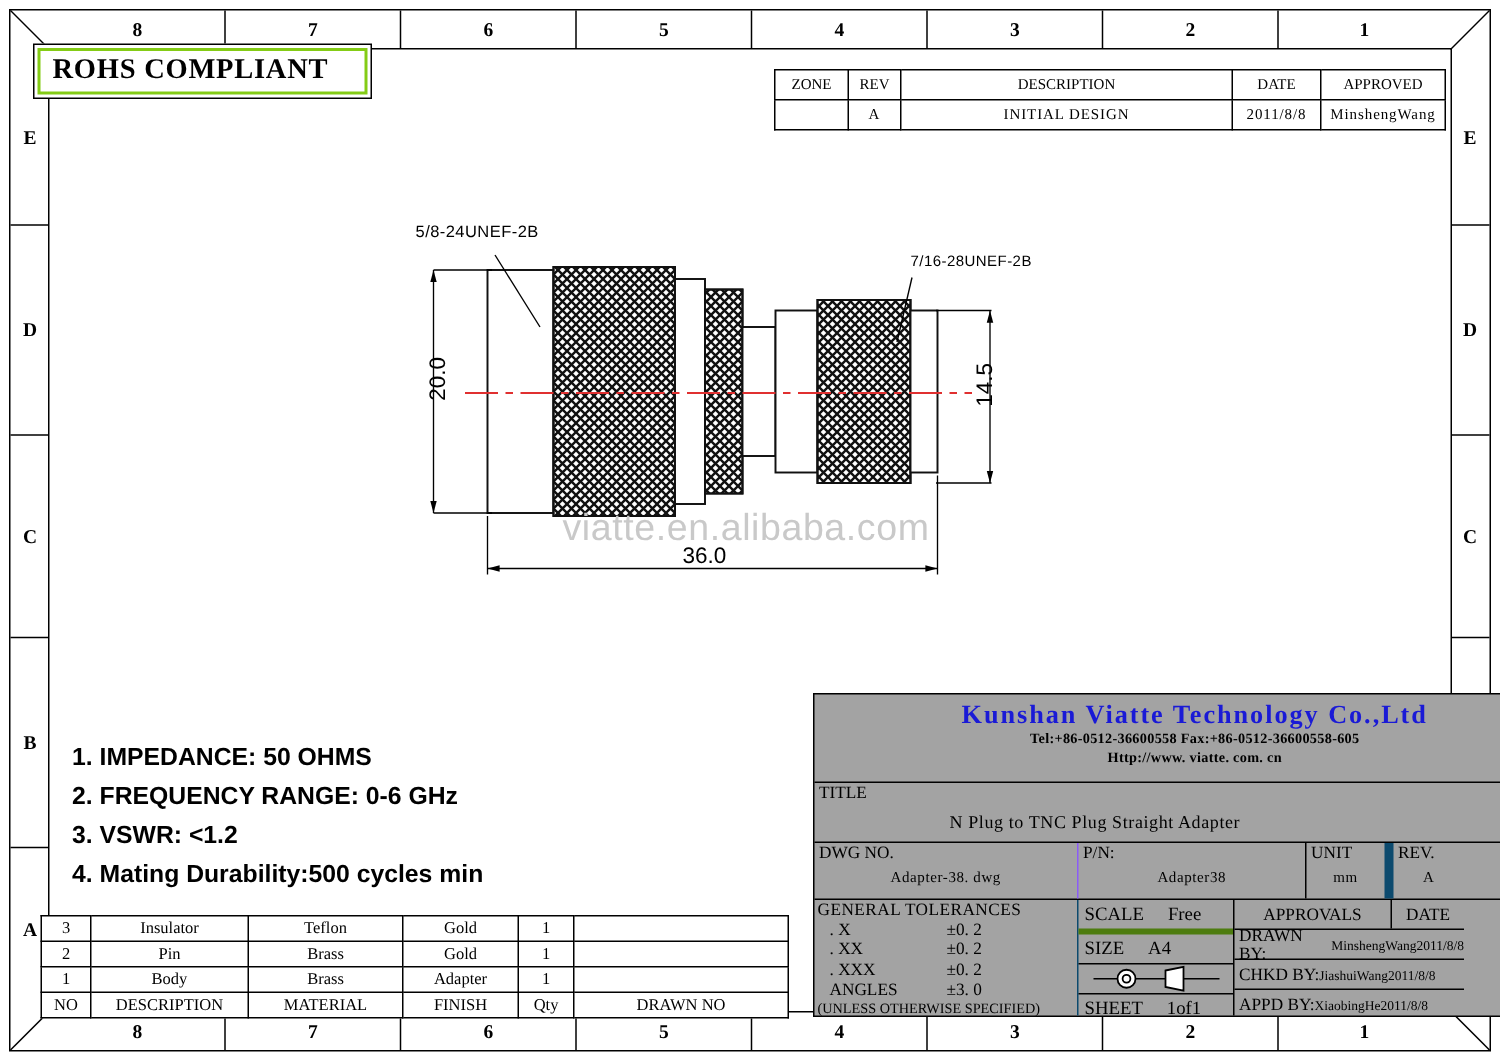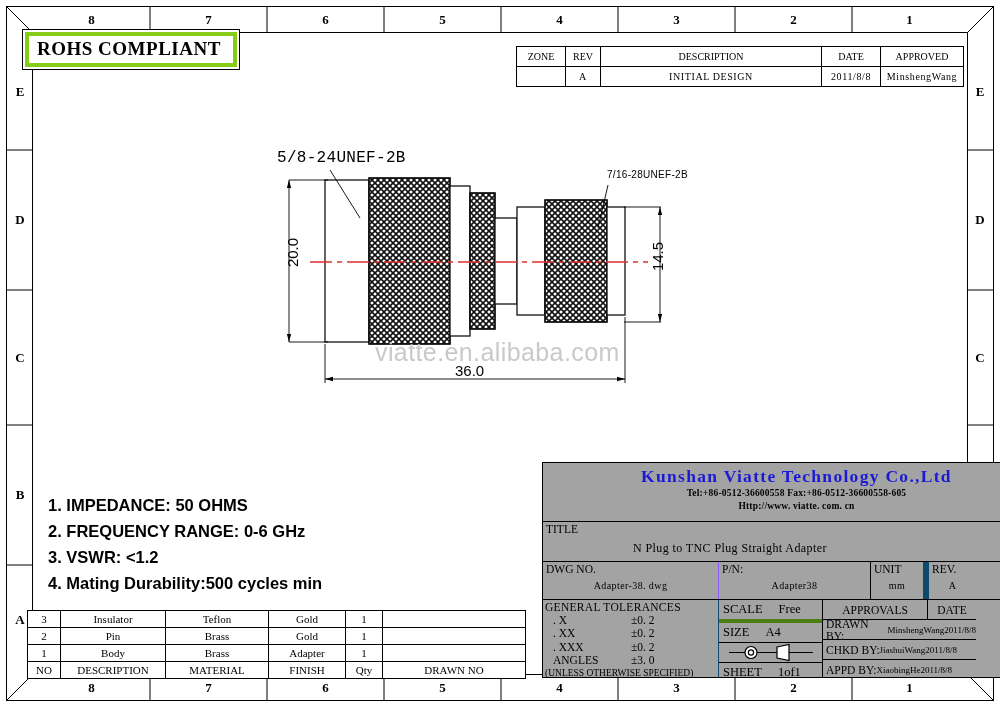--- a/index.html
+++ b/index.html
@@ -10,21 +10,21 @@
   
   .outer{position:absolute;left:6px;top:6px;width:988px;height:695px;border:1px solid #000;box-sizing:border-box;}
   .inner{position:absolute;left:32px;top:32px;width:936px;height:643px;border:1.6px solid #000;box-sizing:border-box;}
 
   
   .zcell{position:absolute;font-family:"Liberation Serif",serif;font-weight:bold;font-size:13px;
          display:flex;align-items:center;justify-content:center;color:#000;}
 
   
   .rohs{position:absolute;left:22px;top:29px;border:1.4px solid #000;background:#fff;padding:2px;}
-  .rohs-in{border:4px solid #84cc16;padding:2px 12px 3px 8px;font-family:"Liberation Serif",serif;
+  .rohs-in{border:2px solid #84cc16;padding:2px 24px 3px 8px;font-family:"Liberation Serif",serif;
            font-weight:bold;font-size:19px;letter-spacing:.5px;white-space:nowrap;}
 
   
   .revtable{position:absolute;left:516px;top:46px;border-collapse:collapse;font-family:"Liberation Serif",serif;
             font-size:10px;background:#fff;}
   .revtable td,.revtable th{border:1px solid #000;text-align:center;font-weight:normal;padding:2px 0;height:15px;}
   .revtable .c-zone{width:48px;}
   .revtable .c-rev{width:34px;}
   .revtable .c-desc{width:220px;}
   .revtable .c-date{width:58px;}
@@ -228,21 +228,21 @@
     <g stroke="#000" stroke-width="0.9" fill="none">
       <line x1="325" y1="379" x2="625" y2="379" marker-start="url(#arrR)" marker-end="url(#arrL)"></line>
       <line x1="325" y1="344" x2="325" y2="383"></line>
       <line x1="625" y1="317" x2="625" y2="383"></line>
     </g>
 
     <line x1="330" y1="170" x2="360" y2="218" stroke="#000" stroke-width="0.9"></line>
     <line x1="608" y1="185" x2="598" y2="228" stroke="#000" stroke-width="0.9"></line>
   </svg>
 
-  <div style="position:absolute;left:277px;top:149px;font-family:Liberation Mono, monospace;font-size:16px;letter-spacing:.3px;">5/8-24UNEF-2B</div>
+  <div style="position:absolute;left:277px;top:149px;font-family:Liberation Sans, sans-serif;font-size:11px;letter-spacing:.3px;">5/8-24UNEF-2B</div>
   <div style="position:absolute;left:607px;top:169px;font-family:'Liberation Sans',sans-serif;font-size:10px;letter-spacing:.3px;">7/16-28UNEF-2B</div>
 
   <div style="position:absolute;left:272px;top:244px;font-family:'Liberation Sans',sans-serif;font-size:15px;
               transform:rotate(-90deg);transform-origin:center;width:40px;text-align:center;">20.0</div>
   <div style="position:absolute;left:637px;top:248px;font-family:'Liberation Sans',sans-serif;font-size:15px;
               transform:rotate(-90deg);transform-origin:center;width:40px;text-align:center;">14.5</div>
   <div style="position:absolute;left:455px;top:362px;font-family:'Liberation Sans',sans-serif;font-size:15px;text-align:right;">36.0</div>
 
   <div class="wm">viatte.en.alibaba.com</div>
 

